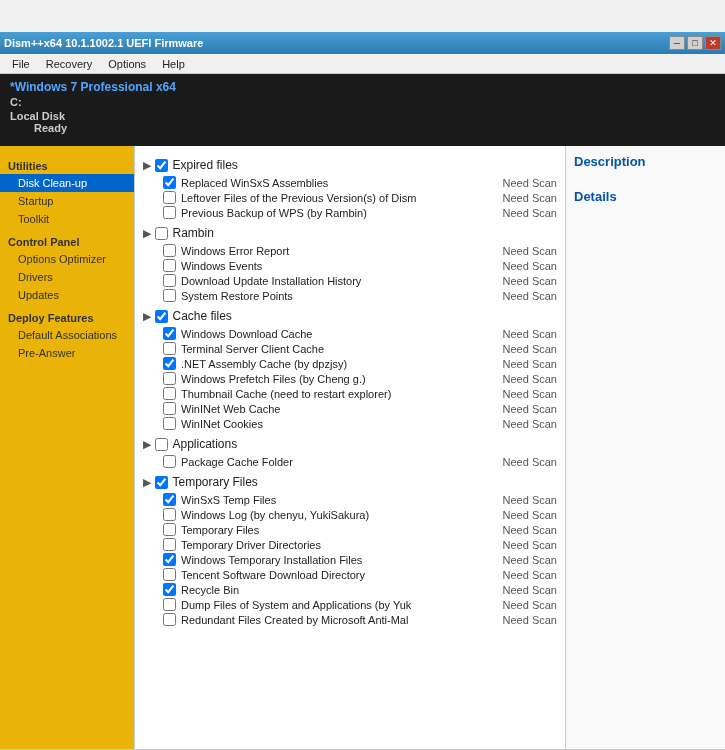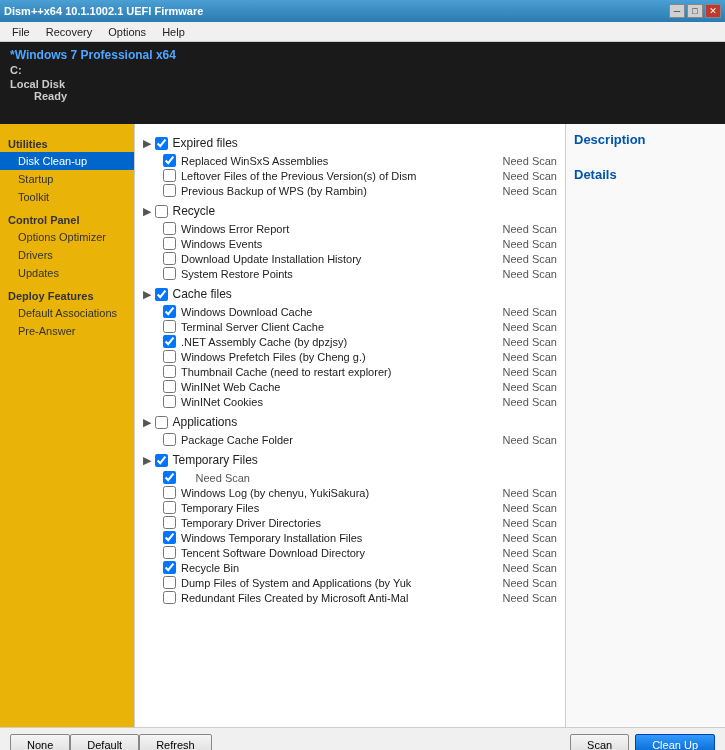--- a/index.html
+++ b/index.html
@@ -1,32 +1,32 @@
 <!DOCTYPE html>
 <html><head>
   <meta charset="utf-8">
   <style>
     * { box-sizing: border-box; margin: 0; padding: 0; }
     body { font-family: 'Segoe UI', Tahoma, sans-serif; font-size: 12px; background: #f0f0f0; width: 725px; height: 750px; overflow: hidden; }
 
     
-    .title-bar { background: linear-gradient(to bottom, #4a9fd4, #2a7bb0); height: 22px; display: flex; align-items: center; justify-content: space-between; padding: 0 4px; }
+    .title-bar { background: linear-gradient(to bottom, #4a9fd4, #2a7bb0); height: 22px; display: flex; align-items: center; justify-content: space-between; padding: 0 4px; margin-top: 32px; }
     .title-bar-text { color: white; font-size: 11px; font-weight: bold; }
     .title-bar-controls { display: flex; gap: 2px; }
     .title-btn { width: 16px; height: 14px; border: 1px solid #888; font-size: 9px; cursor: pointer; display: flex; align-items: center; justify-content: center; color: #222; }
     .title-btn.close { background: #c0392b; color: white; }
     .title-btn.min { background: #d0d0d0; }
     .title-btn.max { background: #d0d0d0; }
 
     
     .menu-bar { background: #f0f0f0; height: 20px; display: flex; align-items: center; padding: 0 4px; border-bottom: 1px solid #ccc; }
     .menu-item { padding: 2px 8px; font-size: 11px; cursor: pointer; color: #222; }
 
     
-    .info-bar { background: #1a1a1a; height: 82px; padding: 6px 10px; display: flex; flex-direction: column; justify-content: flex-start; }
+    .info-bar { background: #1a1a1a; height: 72px; padding: 6px 10px; display: flex; flex-direction: column; justify-content: flex-start; }
     .info-bar span { color: #4da6ff; font-size: 12px; font-weight: bold; display: block; }
     .info-bar .drive { color: #cccccc; font-size: 11px; display: block; margin-top: 2px; }
     .info-bar .status { color: #cccccc; font-size: 11px; display: block; padding-left: 24px; }
 
     
     .main { display: flex; height: calc(750px - 22px - 20px - 70px - 35px); }
 
     
     .sidebar { width: 135px; background: #eab308; border-right: 1px solid #ccc; overflow-y: auto; padding: 6px 0; flex-shrink: 0; }
     .sidebar-section { font-size: 11px; font-weight: bold; color: #333; padding: 4px 8px 2px 8px; margin-top: 4px; }
@@ -122,21 +122,21 @@
     </div>
     <div class="item-row">
       <input type="checkbox" style="">
       <span class="item-label">Previous Backup of WPS (by Rambin)</span>
       <span class="item-status">Need Scan</span>
     </div>
 
     <div class="section-header" style="margin-top:6px;">
       <span style="font-size:11px;color:#555;margin-right:4px;">▶</span>
       <input type="checkbox" style="">
-      <span class="section-header-label">Recycle</span>
+      <span class="section-header-label">Rambin</span>
     </div>
     <div class="item-row">
       <input type="checkbox" style="">
       <span class="item-label">Windows Error Report</span>
       <span class="item-status">Need Scan</span>
     </div>
     <div class="item-row">
       <input type="checkbox" style="">
       <span class="item-label">Windows Events</span>
       <span class="item-status">Need Scan</span>
@@ -204,20 +204,21 @@
       <span class="item-status">Need Scan</span>
     </div>
 
     <div class="section-header" style="margin-top:6px;">
       <span style="font-size:11px;color:#555;margin-right:4px;">▶</span>
       <input type="checkbox" checked="" style="">
       <span class="section-header-label">Temporary Files</span>
     </div>
     <div class="item-row">
       <input type="checkbox" checked="" style="">
+      <span class="item-label">WinSxS Temp Files</span>
       <span class="item-status">Need Scan</span>
     </div>
     <div class="item-row">
       <input type="checkbox" style="">
       <span class="item-label">Windows Log (by chenyu, YukiSakura)</span>
       <span class="item-status">Need Scan</span>
     </div>
     <div class="item-row">
       <input type="checkbox" style="">
       <span class="item-label">Temporary Files</span>

